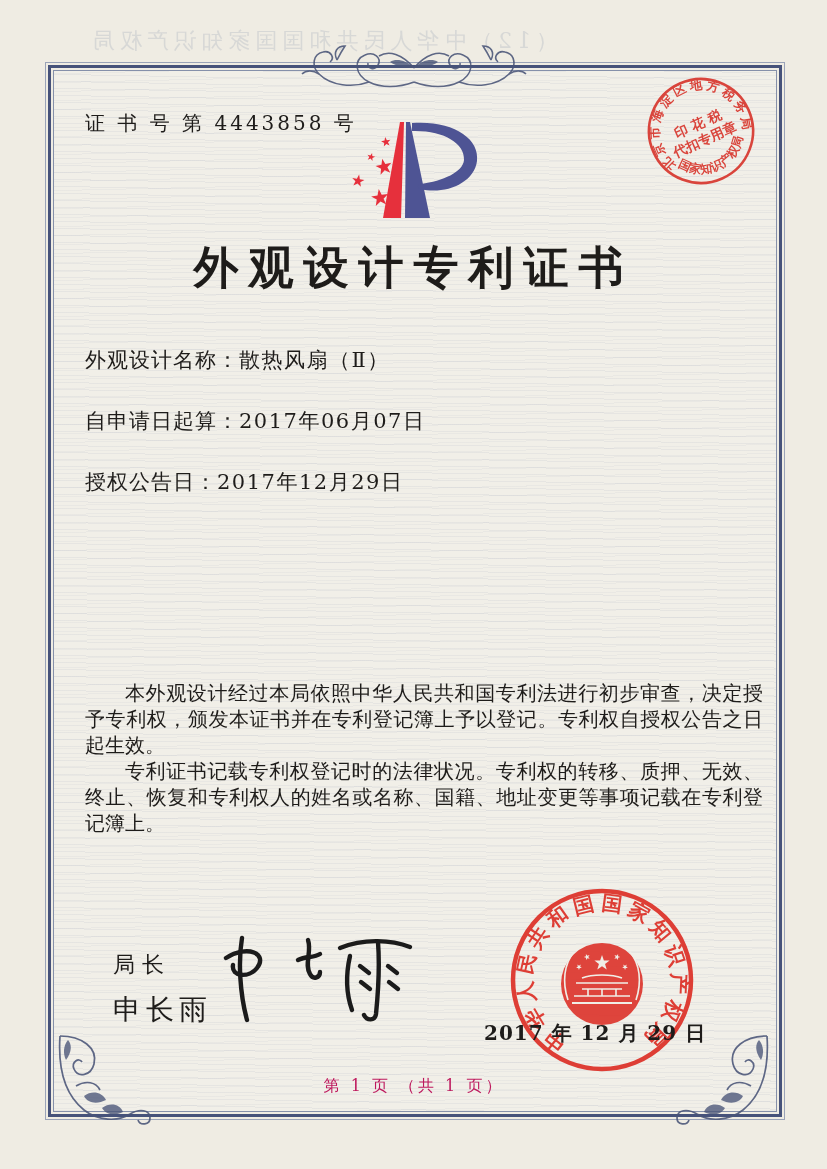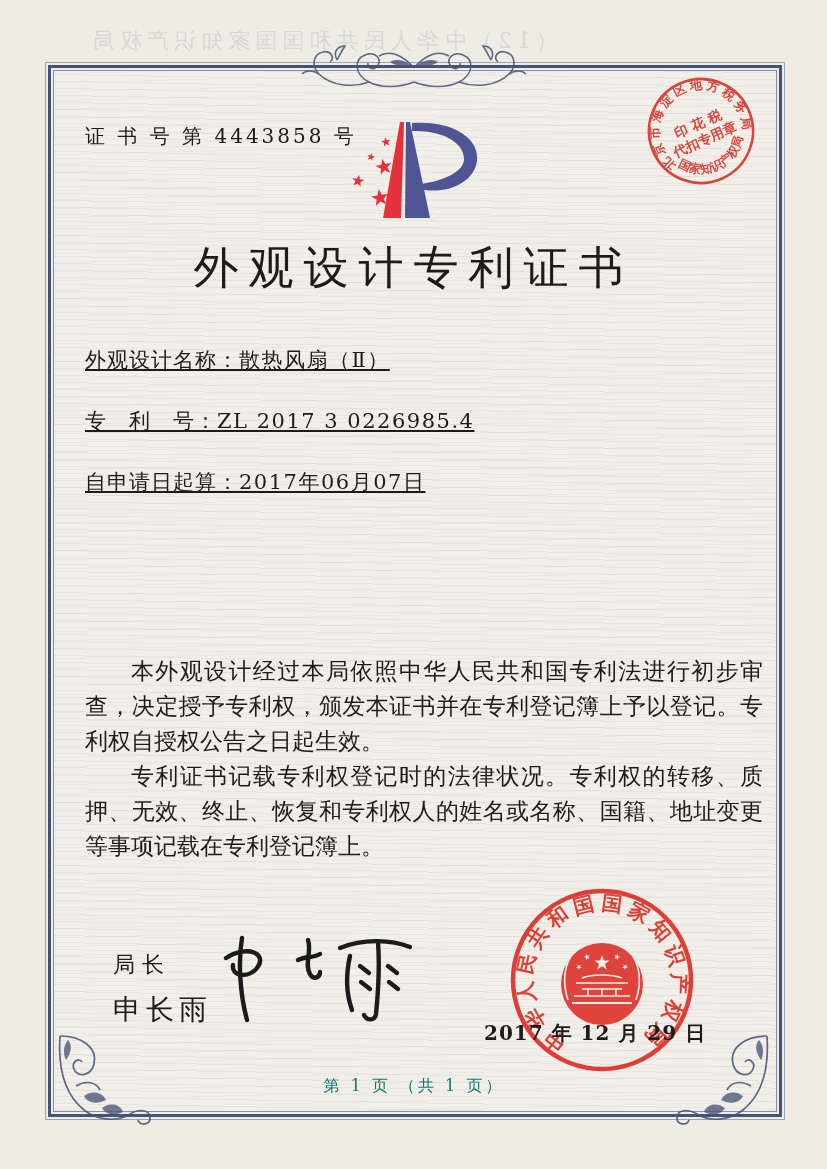--- a/index.html
+++ b/index.html
@@ -14,39 +14,39 @@
          background:rgba(105,110,130,.07);
          clip-path:polygon(25% 0,75% 0,100% 50%,75% 100%,25% 100%,0 50%);}
   
   .frame{position:absolute;left:45px;top:62px;width:738px;height:1056px;
          border:1.5px solid #9aa3b8;z-index:1;}
   .frame2{position:absolute;inset:2px;border:3px solid #46527a;}
   .frame3{position:absolute;inset:2px;border:1px solid #8590aa;background-color:#f1efe8;
     background-image:
       repeating-linear-gradient(1deg, rgba(130,140,170,.10) 0 1px, transparent 1px 7px),
       repeating-linear-gradient(-1.3deg, rgba(130,140,170,.07) 0 1px, transparent 1px 9px);}
-  .cert-no{position:absolute;left:85px;top:110px;font-size:20px;letter-spacing:3px;z-index:2;margin-top:13px;}
+  .cert-no{position:absolute;left:85px;top:110px;font-size:20px;letter-spacing:3px;z-index:2;}
   .logo{position:absolute;left:340px;top:118px;z-index:2;}
   .title{position:absolute;left:0;width:827px;top:238px;text-align:center;
-         font-size:45px;font-weight:normal;letter-spacing:10px;z-index:2;}
+         font-size:45px;font-weight:bold;letter-spacing:10px;z-index:2;}
   .fields{position:absolute;left:85px;top:346px;z-index:2;}
-  .field-row{height:61px;font-size:21px;letter-spacing:1px;white-space:pre;text-decoration:underline;}
+  .field-row{height:61px;font-size:21px;letter-spacing:1px;white-space:pre;}
   .field-value{letter-spacing:1.5px;}
-  .body-text{position:absolute;left:85px;top:654px;width:678px;z-index:2;
-         font-size:23px;line-height:35px;text-align:justify;}
+  .body-text{position:absolute;left:85px;top:680px;width:678px;z-index:2;
+         font-size:20px;line-height:26px;text-align:justify;}
   .body-text p{margin:0;text-indent:2em;}
   .sig-title{position:absolute;left:113px;top:950px;font-size:22px;letter-spacing:7px;z-index:2;font-family:Liberation Serif, serif;}
   .sig-name{position:absolute;left:113px;top:991px;font-size:28px;letter-spacing:5px;z-index:2;}
   .signature{position:absolute;left:212px;top:920px;z-index:4;}
   .seal{position:absolute;left:504px;top:882px;z-index:3;opacity:.95;}
   .seal-date{position:absolute;left:484px;top:1020px;font-size:20px;font-weight:bold;
          letter-spacing:1px;white-space:nowrap;z-index:5;}
   .tax-stamp{position:absolute;left:642px;top:72px;z-index:4;opacity:.92;}
   .footer{position:absolute;left:45px;top:1076px;width:738px;text-align:center;
-         font-size:16px;letter-spacing:3px;z-index:2;color:#0f766e;}
+         font-size:16px;letter-spacing:3px;z-index:2;color:#be185d;}
   .orn-top{position:absolute;left:297px;top:38px;z-index:3;}
   .orn-bl{position:absolute;left:50px;top:1032px;z-index:3;}
   .orn-br{position:absolute;left:667px;top:1032px;z-index:3;transform:scaleX(-1);}
   svg text{font-family:"DejaVu Serif","Liberation Serif",serif;}
 </style>
 </head>
 <body>
 
 <div class="page">
 
@@ -119,22 +119,22 @@
     </g>
     <polygon fill="#e6303c" points="60,4 64,4 61,100 43,100"></polygon>
     <polygon fill="#4e5494" points="66,4 70,4 90,100 65,100"></polygon>
     <path fill="#4e5494" d="M72,5 C112,2 140,20 137,43 C134,66 104,77 80,71 C77,70 77,66 81,66 C103,63 123,54 124,42 C125,25 103,12 72,13 Z"></path>
   </svg>
 
   <div class="title">外观设计专利证书</div>
 
   <div class="fields">
     <div class="field-row"><span>外观设计名称：</span><span class="field-value">散热风扇（Ⅱ）</span></div>
-    <div class="field-row"><span>专　利　号：</span><span class="field-value">ZL 2017 3 0226985.4</span></div>
     <div class="field-row"><span>自申请日起算：</span><span class="field-value">2017年06月07日</span></div>
+    <div class="field-row"><span>授权公告日：</span><span class="field-value">2017年12月29日</span></div>
   </div>
 
   <div class="body-text">
     <p>本外观设计经过本局依照中华人民共和国专利法进行初步审查，决定授予专利权，颁发本证书并在专利登记簿上予以登记。专利权自授权公告之日起生效。</p>
     <p>专利证书记载专利权登记时的法律状况。专利权的转移、质押、无效、终止、恢复和专利权人的姓名或名称、国籍、地址变更等事项记载在专利登记簿上。</p>
   </div>
 
   <div class="sig-title">局长</div>
   <div class="sig-name">申长雨</div>
 

